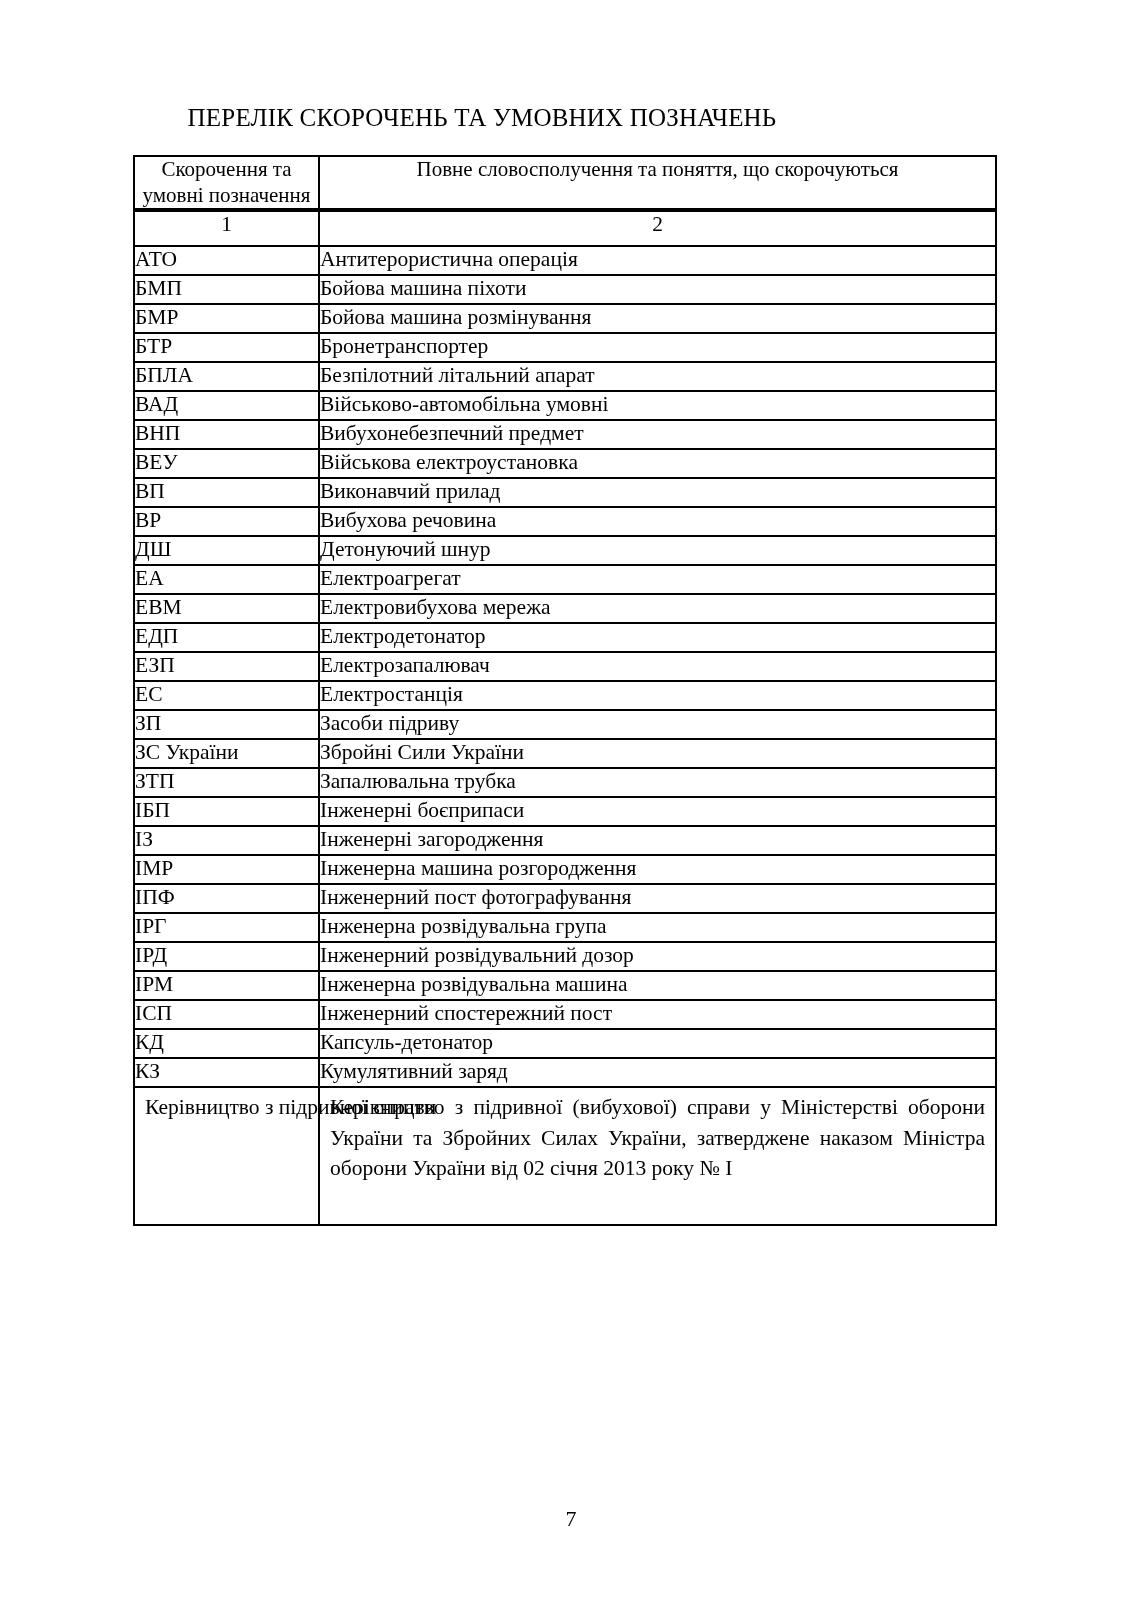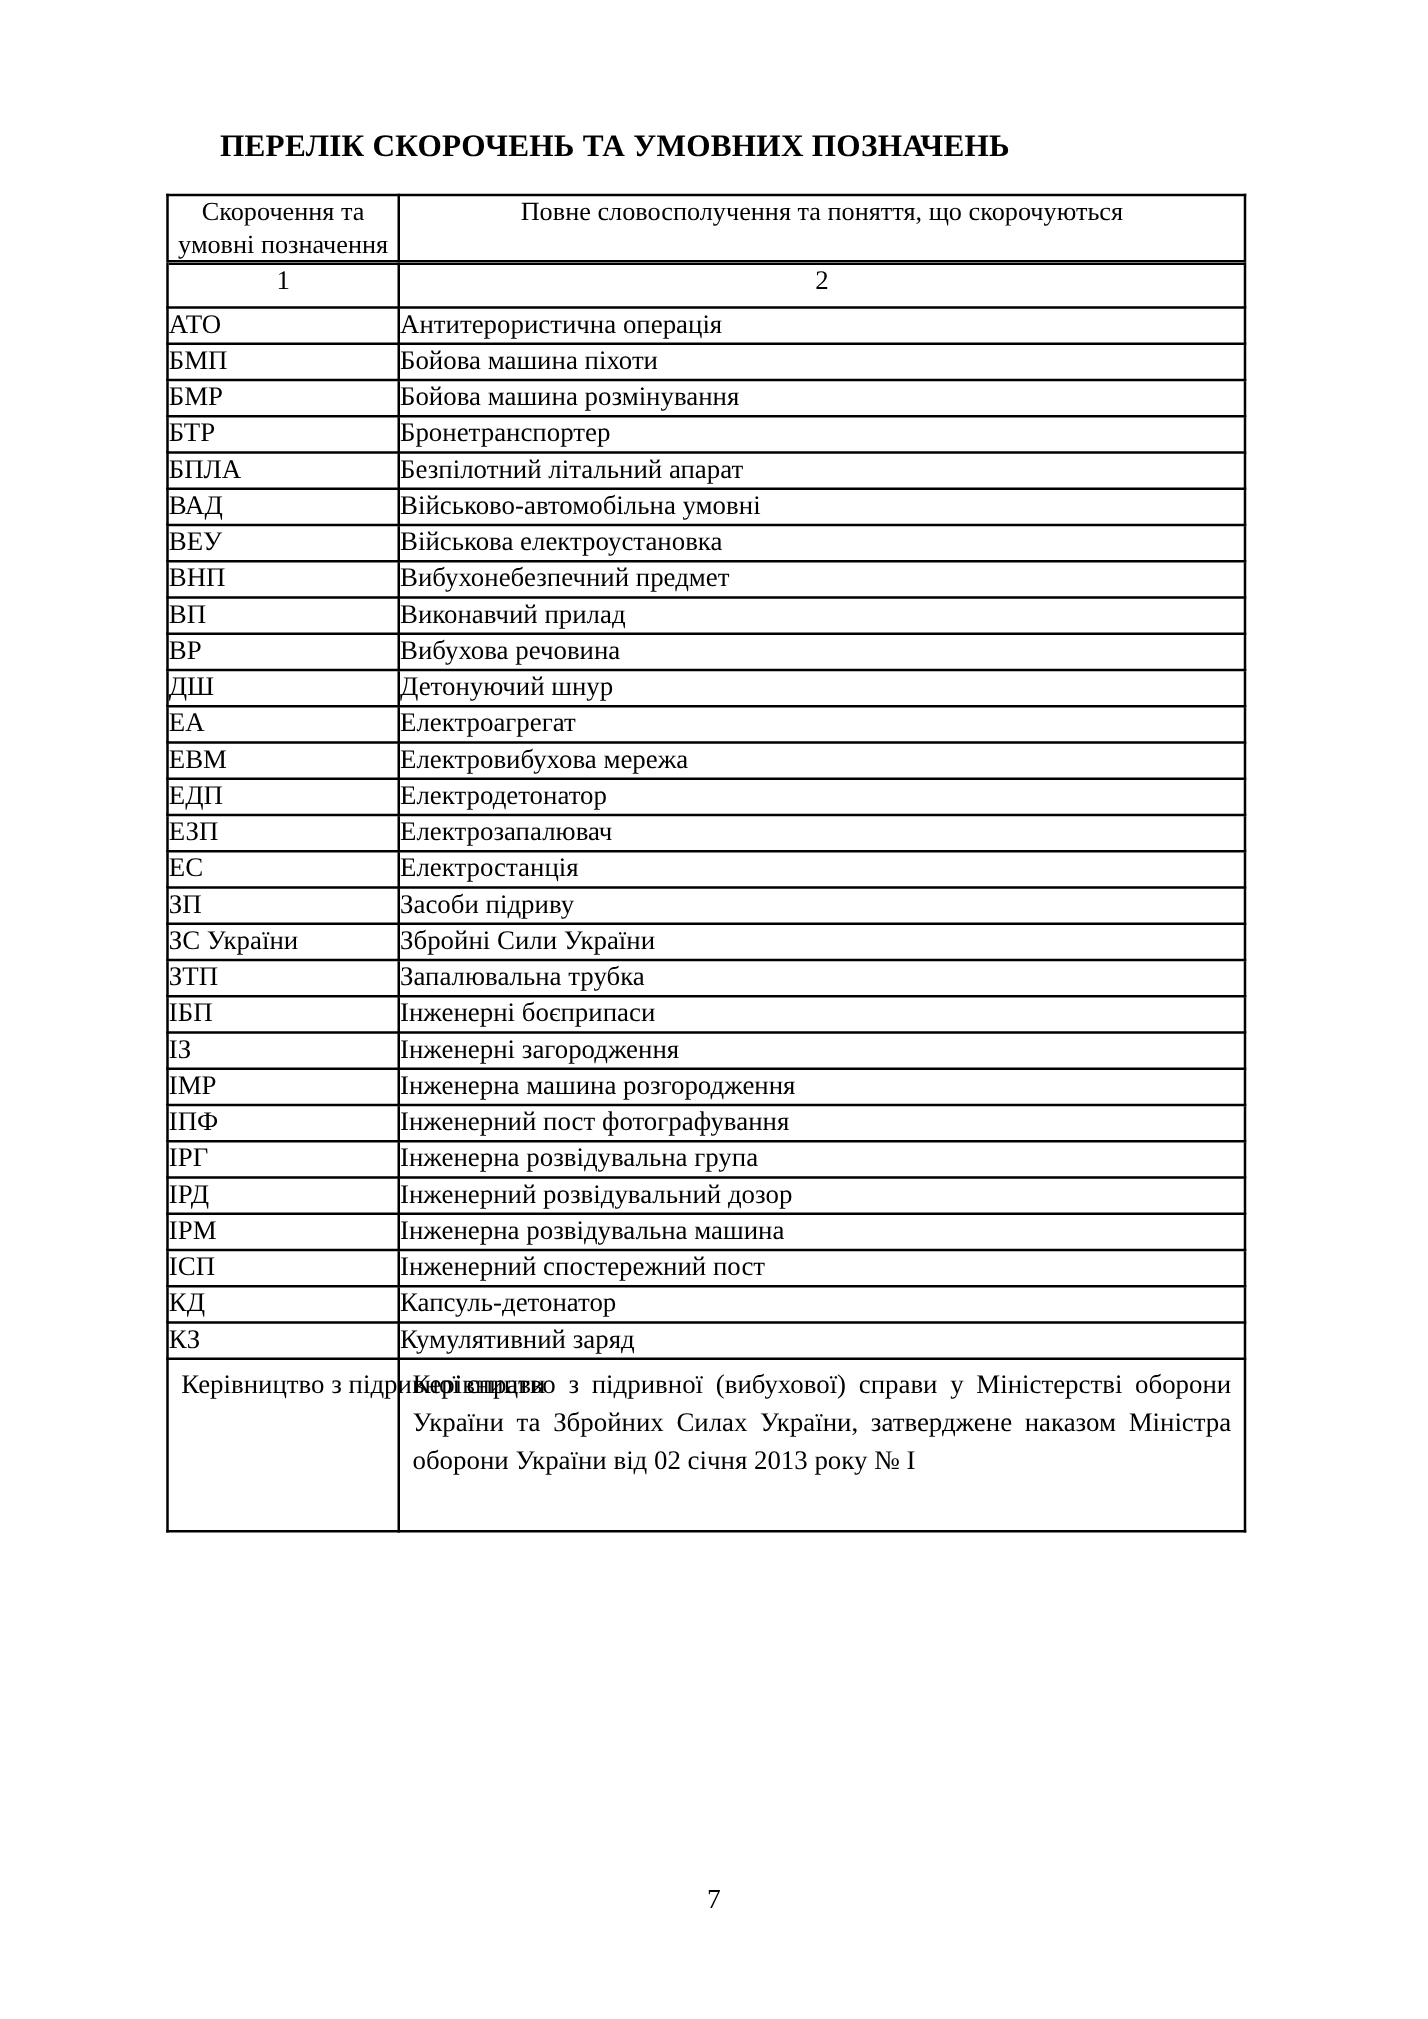--- a/index.html
+++ b/index.html
@@ -18,24 +18,23 @@
     box-sizing: border-box;
     overflow: hidden;
   }
   .doc-title {
     position: absolute;
     top: 104px;
     left: 0;
     width: 964px;
     text-align: center;
     font-size: 25px;
-    font-weight: bold;
+    font-weight: normal;
     letter-spacing: 0.2px;
     line-height: 1.1;
-    padding-left: 10px;
   }
   .table-wrap {
     position: absolute;
     top: 155px;
     left: 133px;
     width: 730px;
   }
   table.glossary {
     border-collapse: collapse;
     width: 862px;
@@ -154,26 +153,26 @@
           </tr>
           <tr class="data-row">
             <td class="cell-abbr">БПЛА</td>
             <td class="cell-full">Безпілотний літальний апарат</td>
           </tr>
           <tr class="data-row">
             <td class="cell-abbr">ВАД</td>
             <td class="cell-full">Військово-автомобільна умовні</td>
           </tr>
           <tr class="data-row">
+            <td class="cell-abbr">ВНП</td>
+            <td class="cell-full">Вибухонебезпечний предмет</td>
+          </tr>
+          <tr class="data-row">
             <td class="cell-abbr">ВЕУ</td>
             <td class="cell-full">Військова електроустановка</td>
-          </tr>
-          <tr class="data-row">
-            <td class="cell-abbr">ВНП</td>
-            <td class="cell-full">Вибухонебезпечний предмет</td>
           </tr>
           <tr class="data-row">
             <td class="cell-abbr">ВП</td>
             <td class="cell-full">Виконавчий прилад</td>
           </tr>
           <tr class="data-row">
             <td class="cell-abbr">ВР</td>
             <td class="cell-full">Вибухова речовина</td>
           </tr>
           <tr class="data-row">

